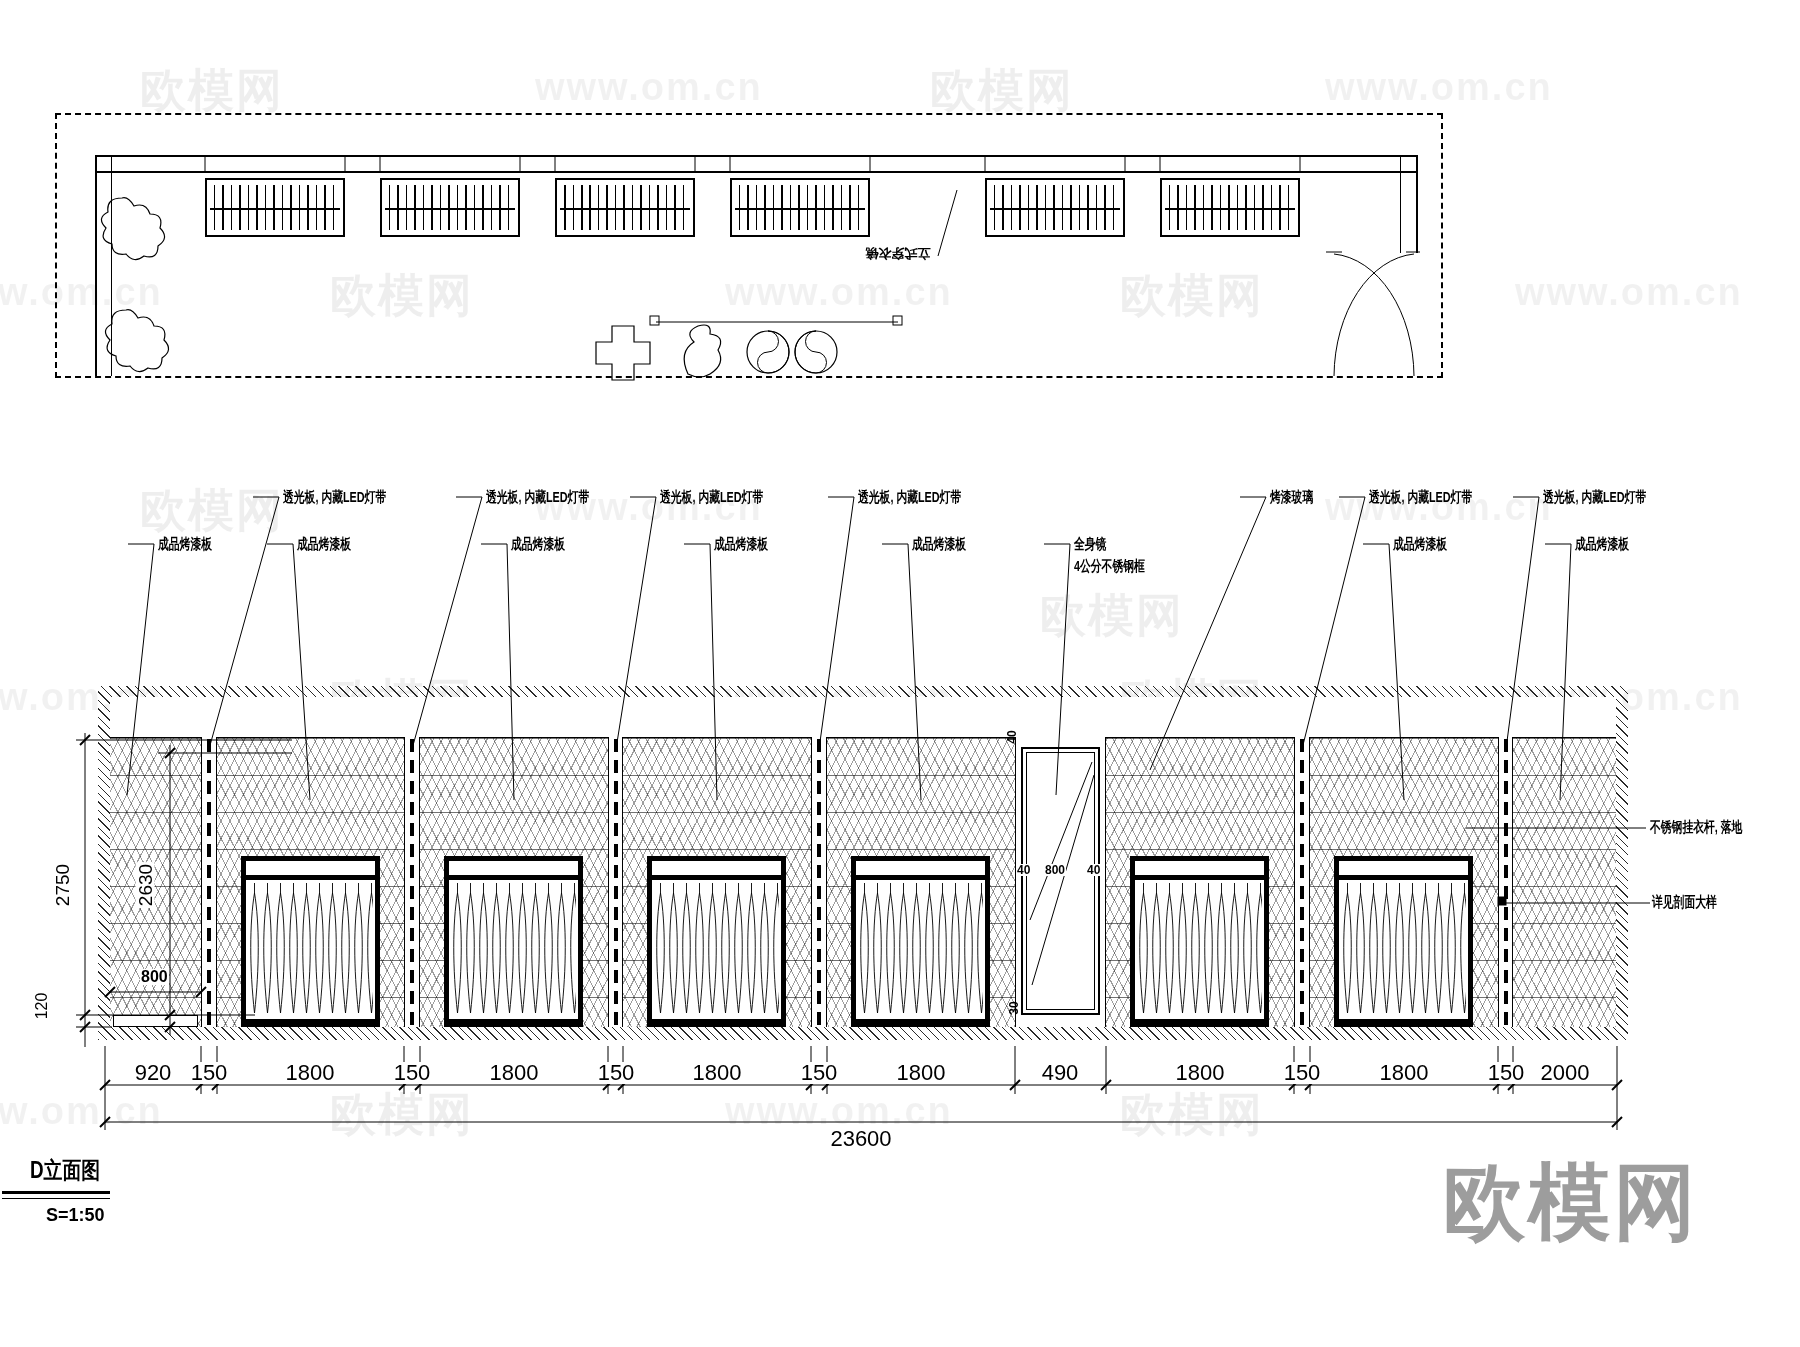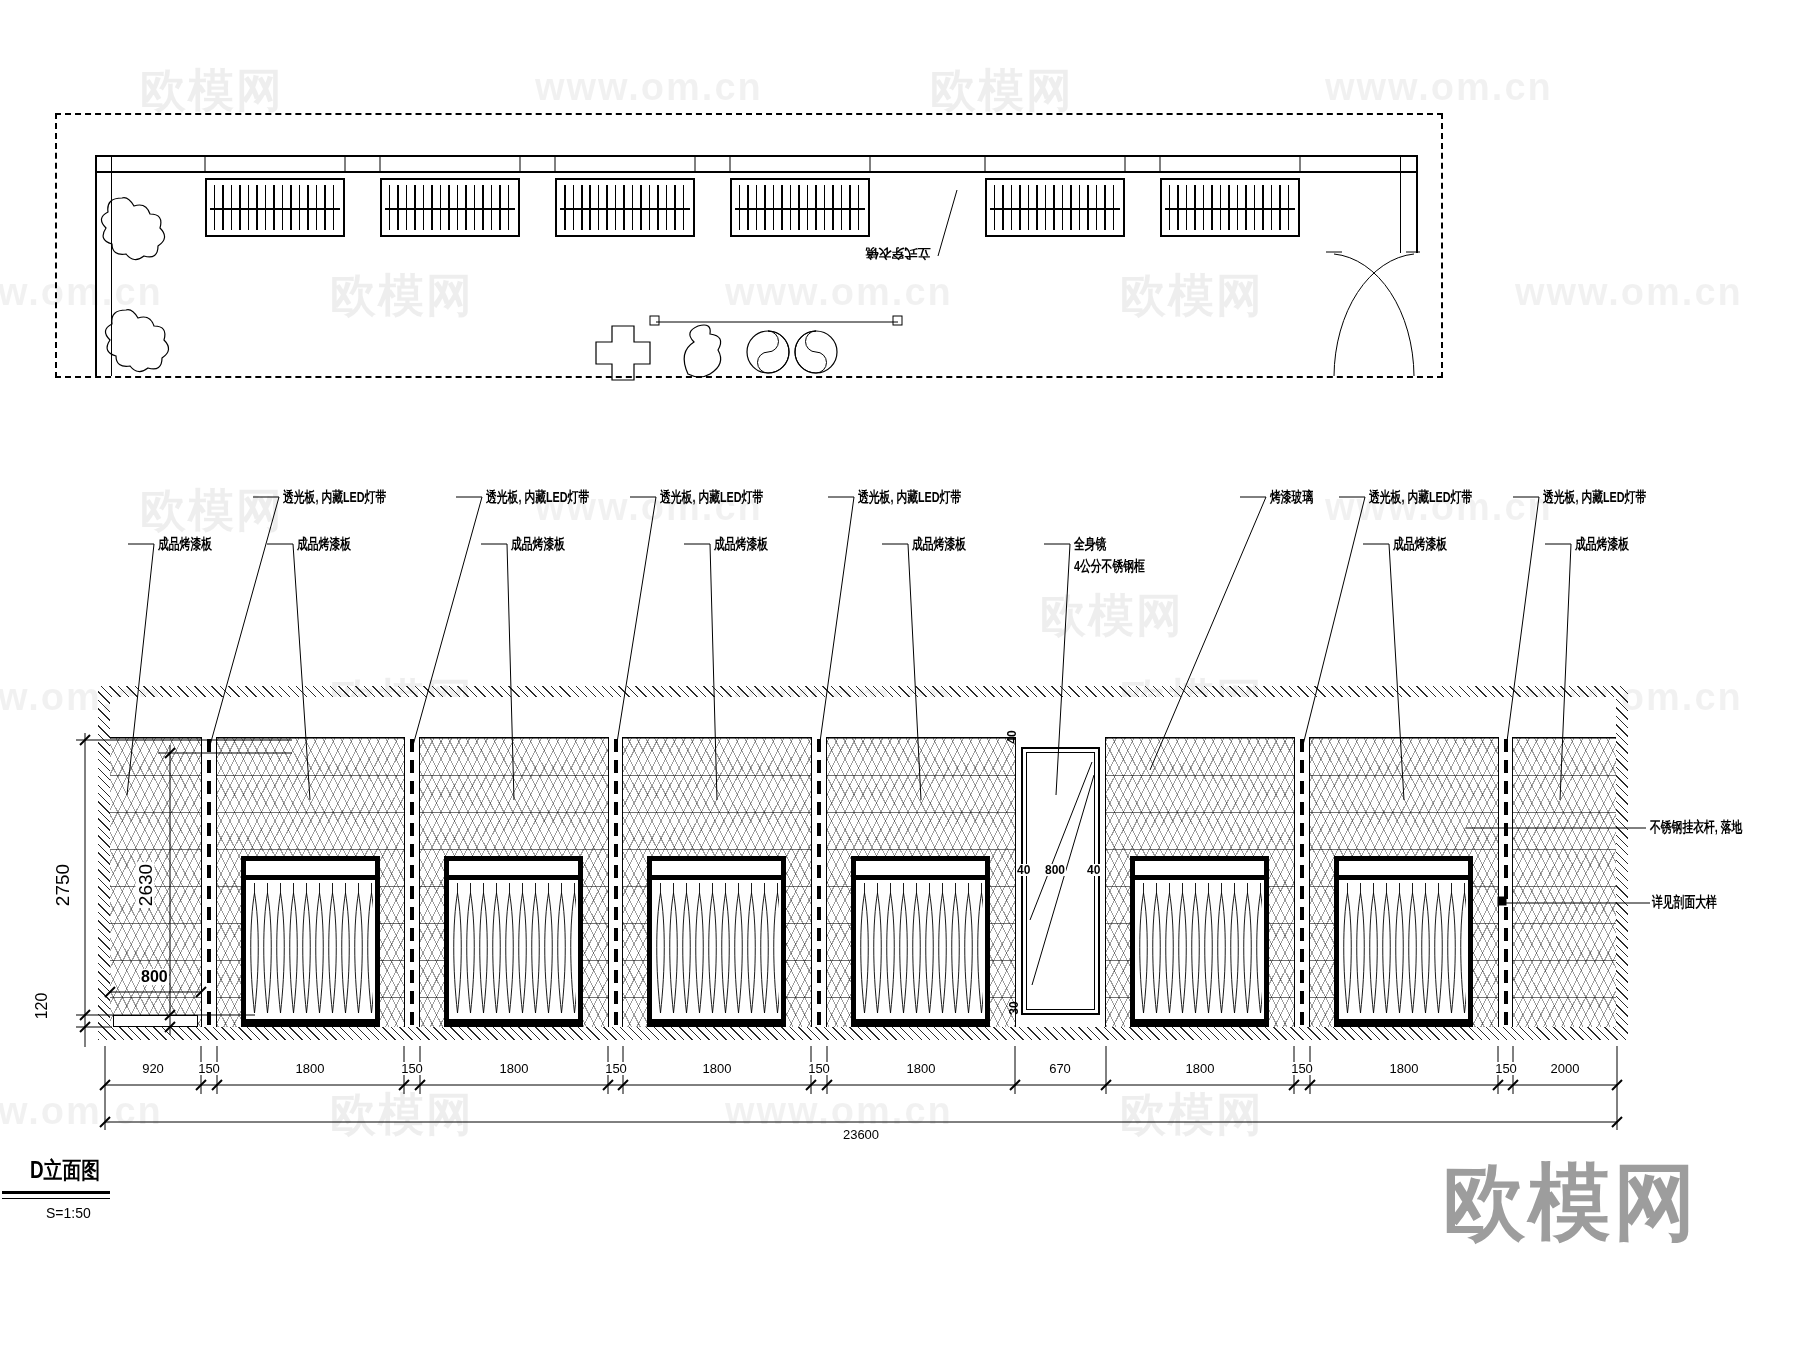--- a/index.html
+++ b/index.html
@@ -1,20 +1,20 @@
 <!DOCTYPE html>
 <html><head>
 <meta charset="utf-8">
 <style>
   html,body{margin:0;padding:0;}
   body{width:1800px;height:1347px;position:relative;background:#fff;overflow:hidden;
        font-family:"Liberation Sans","DejaVu Sans",sans-serif;color:#000;}
   .t{position:absolute;white-space:nowrap;line-height:1.1;}
   .cad{font-size:15px;font-weight:600;transform:scaleX(.72);transform-origin:0 50%;}
-  .dim{font-size:13px;font-weight:500;transform:translateX(-50%);background:#fff;padding:0 2px;line-height:1;}
+  .dim{font-size:22px;font-weight:500;transform:translateX(-50%);background:#fff;padding:0 2px;line-height:1;}
   .dimv{font-size:19px;font-weight:500;transform:translate(-50%,-50%) rotate(-90deg);background:#fff;padding:0 2px;line-height:1;}
   .sdim{font-size:12px;font-weight:600;line-height:1;background:#fff;padding:0 1px;}
   .sdimv{font-size:12px;font-weight:600;line-height:1;transform:translate(-50%,-50%) rotate(-90deg);}
   .wm{position:absolute;font-weight:bold;z-index:0;letter-spacing:2px;}
   .wmb{font-size:46px;color:rgba(0,0,0,0.065);}
   .wmu{font-size:38px;color:rgba(0,0,0,0.055);}
   .frame{position:absolute;left:98px;top:686px;width:1530px;height:354px;z-index:1;
          background:repeating-linear-gradient(45deg,#2a2a2a 0 1px,transparent 1px 6px);}
   .frame-inner{position:absolute;left:12px;top:11px;right:12px;bottom:13px;background:#fff;}
   .hatch{position:absolute;left:110px;top:737px;width:1506px;height:290px;z-index:2;border-top:1px solid #000;box-sizing:border-box;
@@ -212,21 +212,21 @@
 
 <span class="t dim lbl" style="left:153px;top:1062px">920</span>
 <span class="t dim lbl" style="left:209px;top:1062px">150</span>
 <span class="t dim lbl" style="left:310px;top:1062px">1800</span>
 <span class="t dim lbl" style="left:412px;top:1062px">150</span>
 <span class="t dim lbl" style="left:514px;top:1062px">1800</span>
 <span class="t dim lbl" style="left:616px;top:1062px">150</span>
 <span class="t dim lbl" style="left:717px;top:1062px">1800</span>
 <span class="t dim lbl" style="left:819px;top:1062px">150</span>
 <span class="t dim lbl" style="left:921px;top:1062px">1800</span>
-<span class="t dim lbl" style="left:1060px;top:1062px">670</span>
+<span class="t dim lbl" style="left:1060px;top:1062px">490</span>
 <span class="t dim lbl" style="left:1200px;top:1062px">1800</span>
 <span class="t dim lbl" style="left:1302px;top:1062px">150</span>
 <span class="t dim lbl" style="left:1404px;top:1062px">1800</span>
 <span class="t dim lbl" style="left:1506px;top:1062px">150</span>
 <span class="t dim lbl" style="left:1565px;top:1062px">2000</span>
 <span class="t dim lbl" style="left:861px;top:1128px">23600</span>
 
 <span class="t dimv lbl" style="left:62px;top:885px">2750</span>
 <span class="t dimv lbl" style="left:145px;top:885px">2630</span>
 <span class="t dimv lbl" style="left:42px;top:1006px;font-size:16px">120</span>
@@ -234,21 +234,21 @@
 
 <span class="t sdimv lbl" style="left:1012px;top:737px">40</span>
 <span class="t sdim lbl" style="left:1016px;top:864px">40</span>
 <span class="t sdim lbl" style="left:1044px;top:864px">800</span>
 <span class="t sdim lbl" style="left:1086px;top:864px">40</span>
 <span class="t sdimv lbl" style="left:1014px;top:1008px">30</span>
 
 <div class="t lbl" style="left:30px;top:1158px;font-size:23px;font-weight:bold;transform:scaleX(.82);transform-origin:0 0">D立面图</div>
 <div class="titleline1"></div>
 <div class="titleline2"></div>
-<div class="t lbl" style="left:46px;top:1206px;font-size:14px;font-weight:normal">S=1:50</div>
+<div class="t lbl" style="left:46px;top:1206px;font-size:18px;font-weight:bold">S=1:50</div>
 
 <div class="logo">欧模网</div>
 
 <svg class="ovl" width="1800" height="1347" viewBox="0 0 1800 1347">
   <g stroke="#000" stroke-width="1" fill="none">
 
     <line x1="205" y1="156" x2="205" y2="172"></line>
       <line x1="345" y1="156" x2="345" y2="172"></line>
     <line x1="380" y1="156" x2="380" y2="172"></line>
       <line x1="520" y1="156" x2="520" y2="172"></line>

